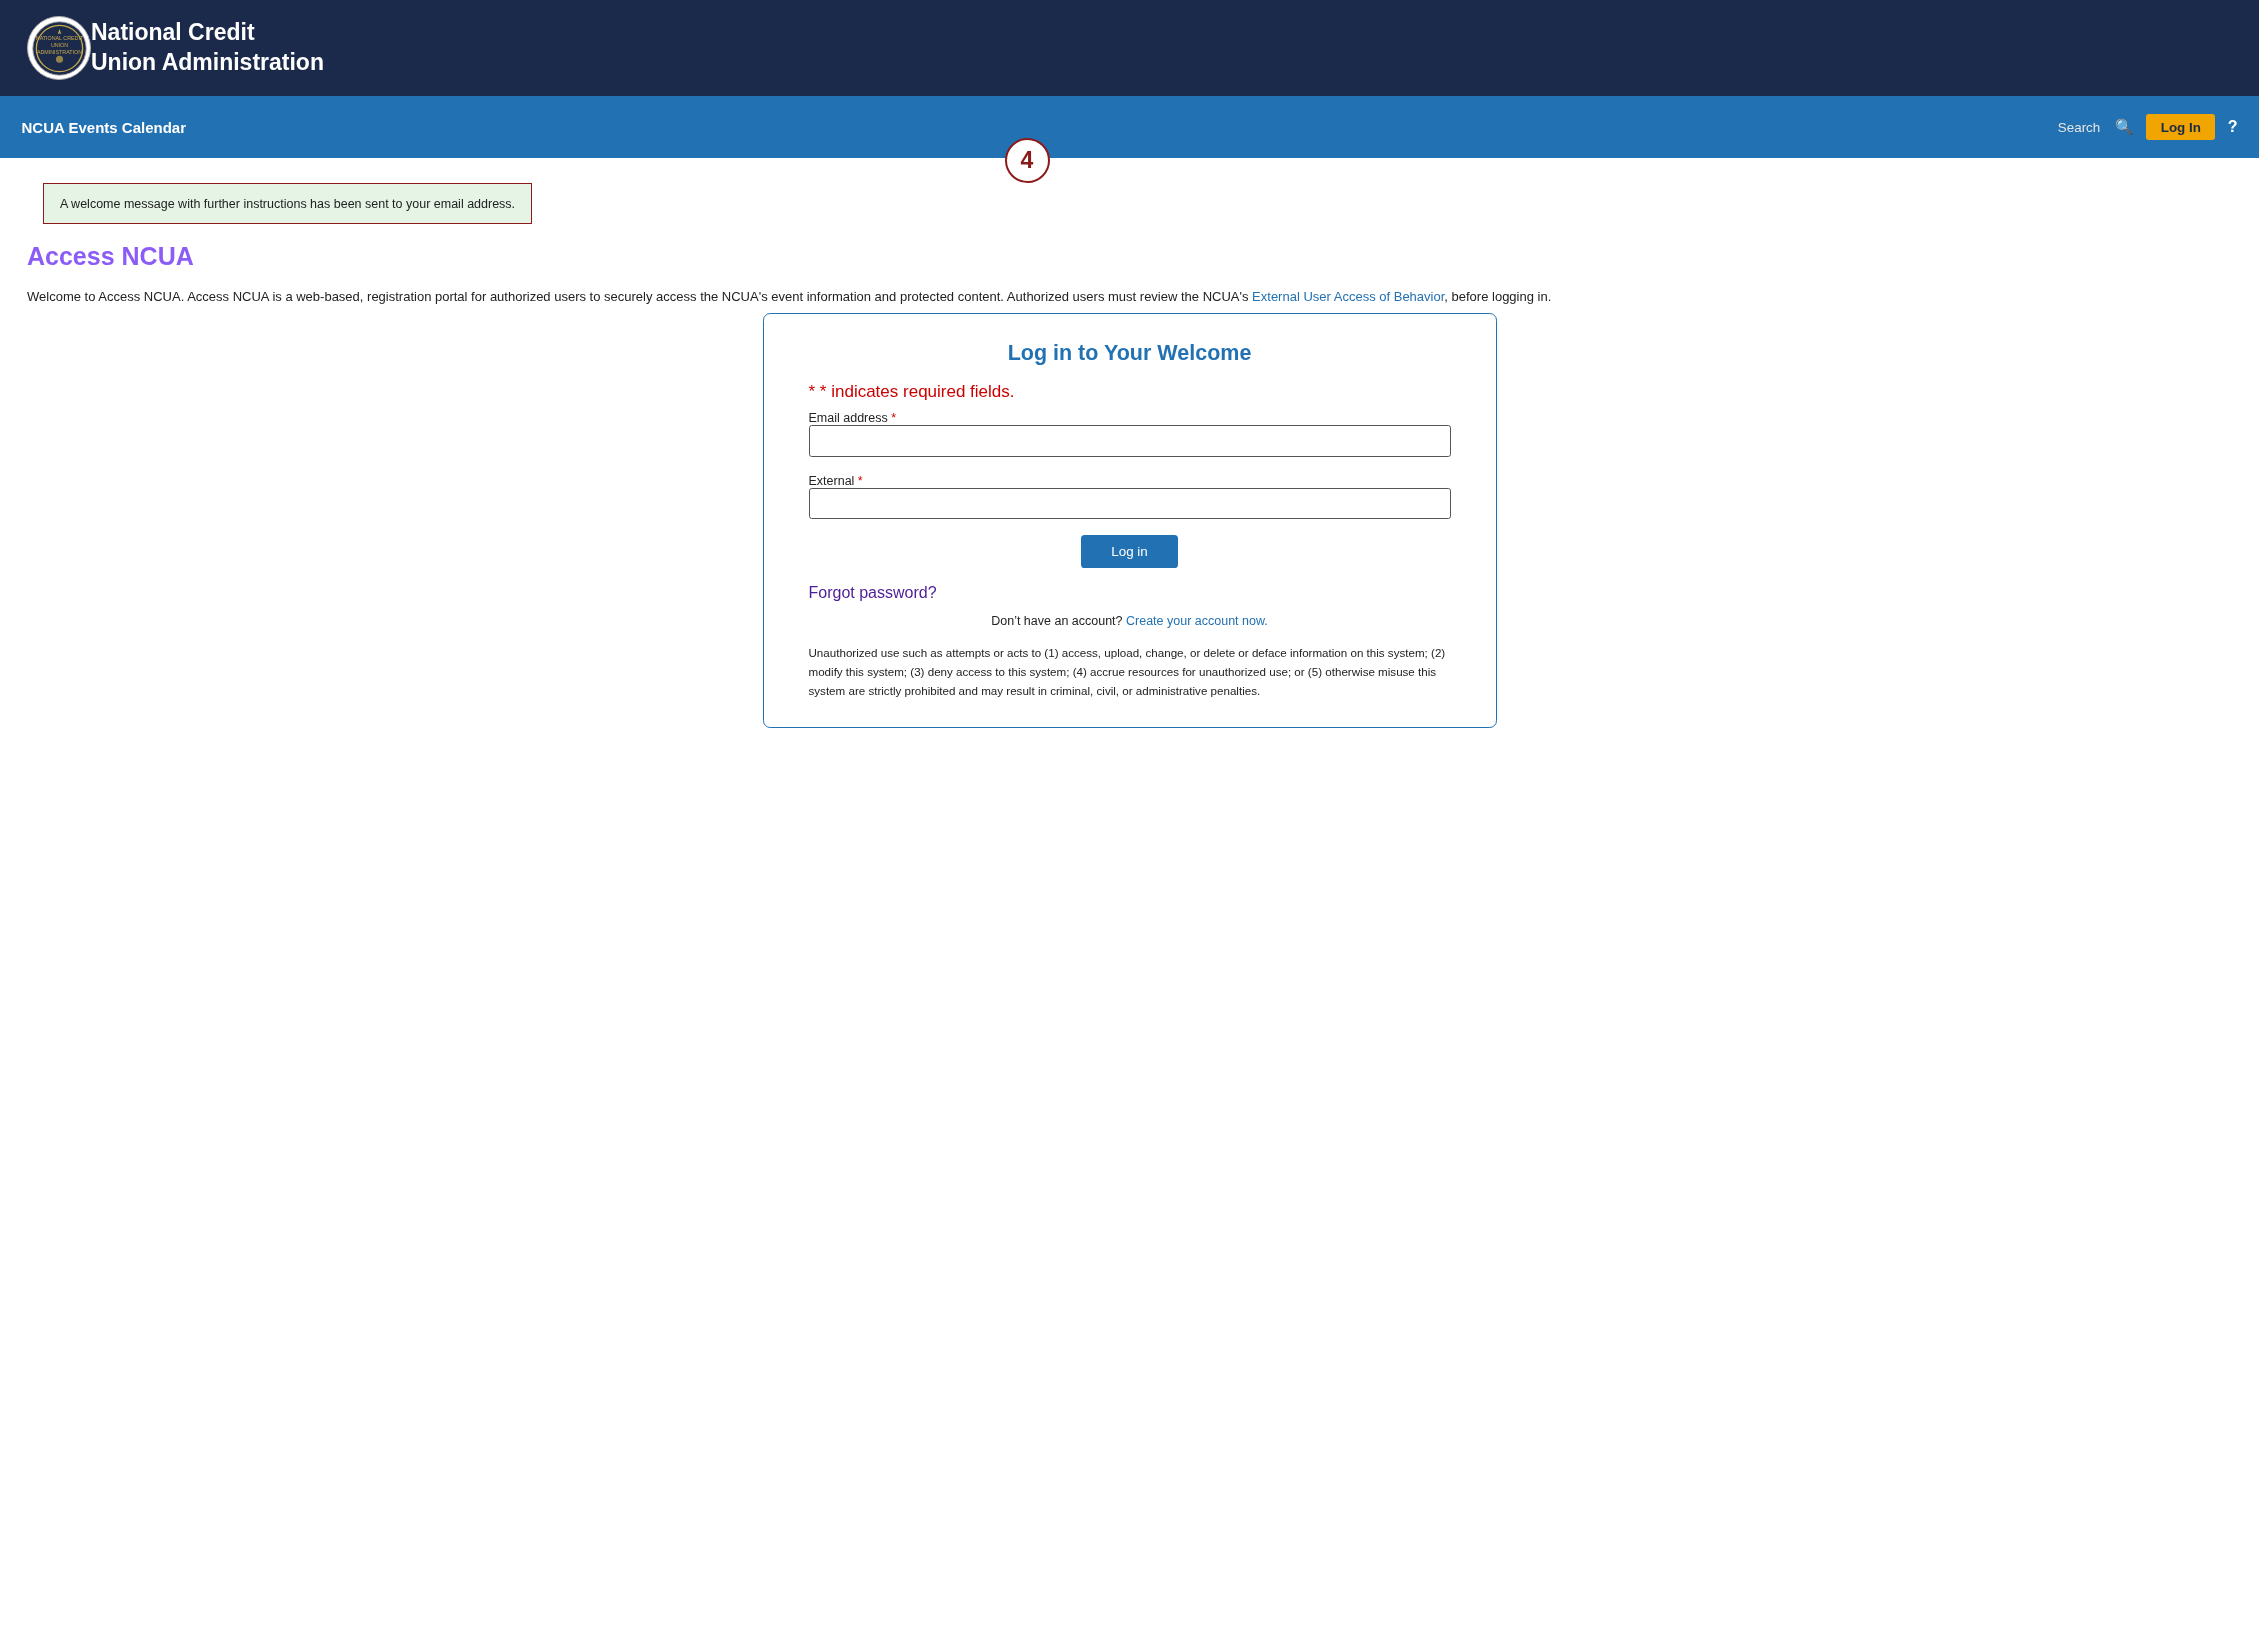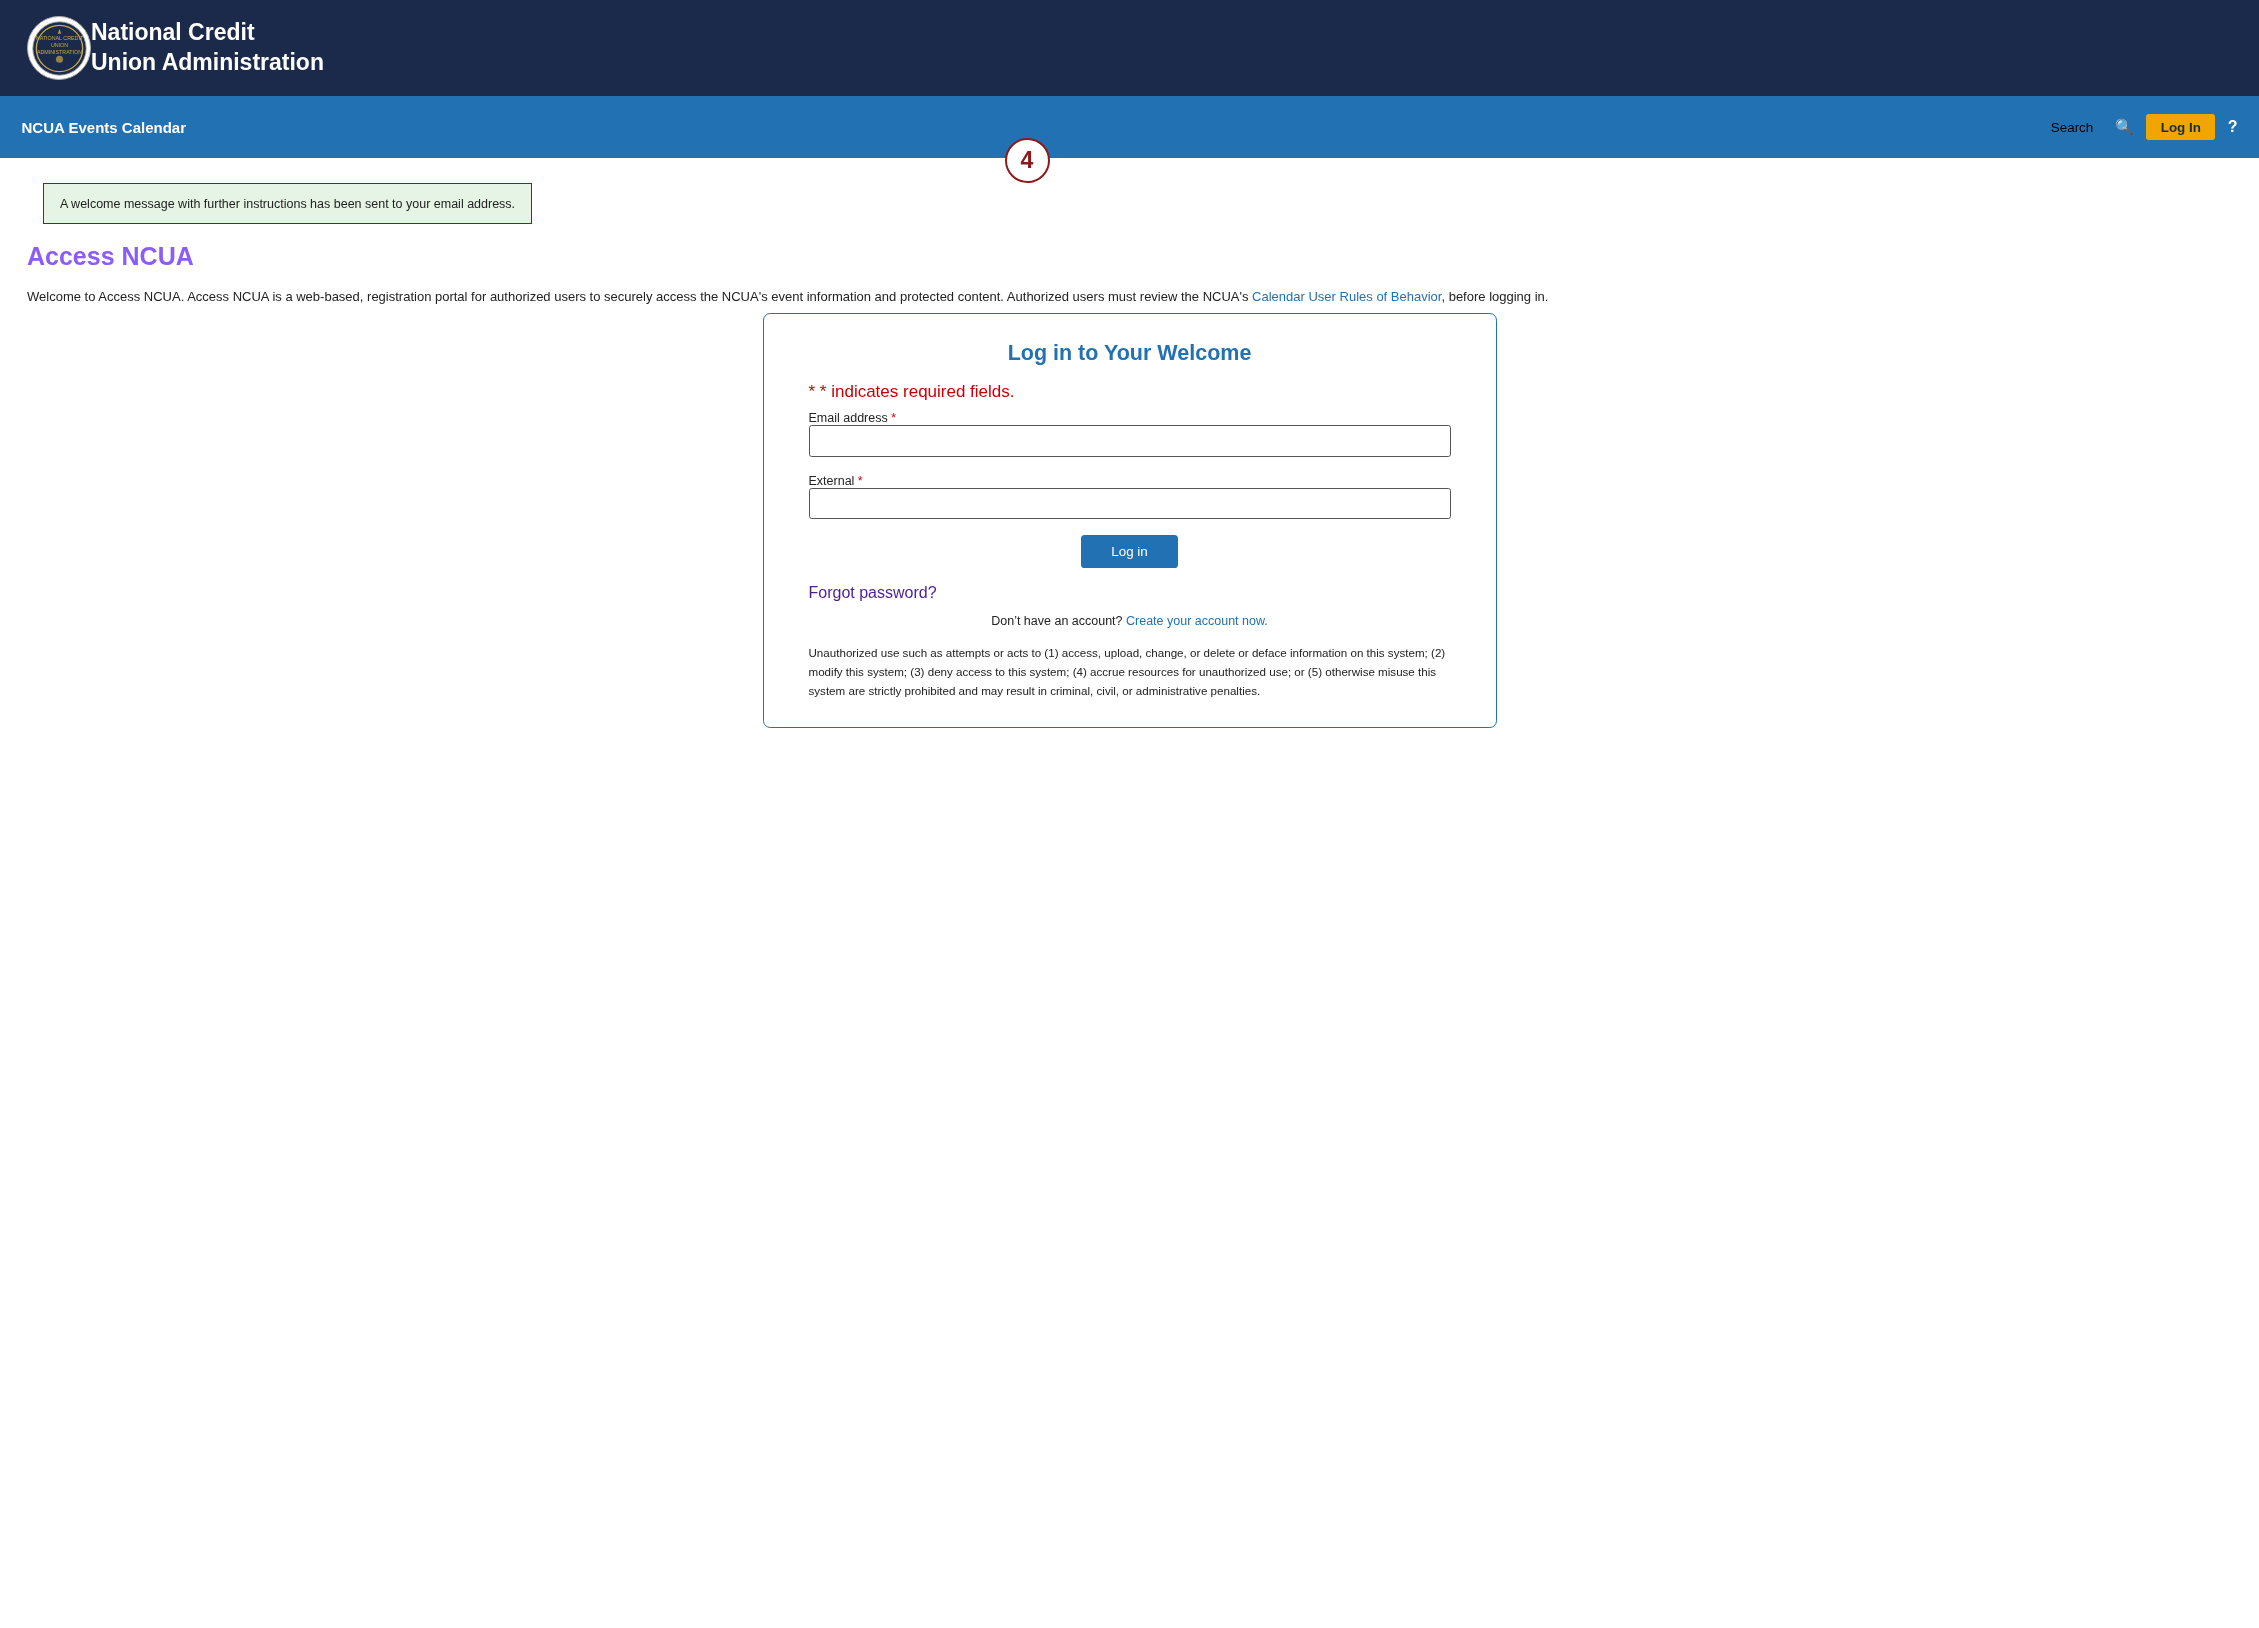--- a/index.html
+++ b/index.html
@@ -48,25 +48,25 @@
       color: #fff;
       font-weight: bold;
       font-size: 15px;
     }
     .navbar-right {
       display: flex;
       align-items: center;
       gap: 12.5px;
     }
     .navbar-search {
-      color: #000000;
+      color: #e5e5e5;
       font-size: 13.4px;
       display: flex;
       align-items: center;
-      gap: 22px;
+      gap: 15px;
       cursor: pointer;
       justify-content: flex-end;
     }
     .search-icon-glyph {
       font-size: 15px;
     }
     .login-btn {
       background-color: #f0a500;
       color: #1b2a4a;
       font-weight: bold;
@@ -267,21 +267,21 @@
     <div class="alert-banner">
       <span>A welcome message with further instructions has been sent to your email address.</span>
     </div>
   </div>
 </div>
 
 <main class="main-content">
   <h1 class="page-title">Access NCUA</h1>
 
   <p class="intro-text">
-    <span>Welcome to Access NCUA. Access NCUA is a web-based, registration portal for authorized users to securely access the NCUA's event information and protected content. Authorized users must review the NCUA's </span><a href="#">Calendar User Rules of Behavior</a><span>, before logging in.</span>
+    <span>Welcome to Access NCUA. Access NCUA is a web-based, registration portal for authorized users to securely access the NCUA's event information and protected content. Authorized users must review the NCUA's </span><a href="#">External User Access of Behavior</a><span>, before logging in.</span>
   </p>
 
 
   <div class="login-box">
     <h2 class="login-box-title">Log in to Your Welcome</h2>
 
     <p class="required-note">
       <span style="color:#c00;">*</span> <span>* indicates required fields.</span>
     </p>
 

